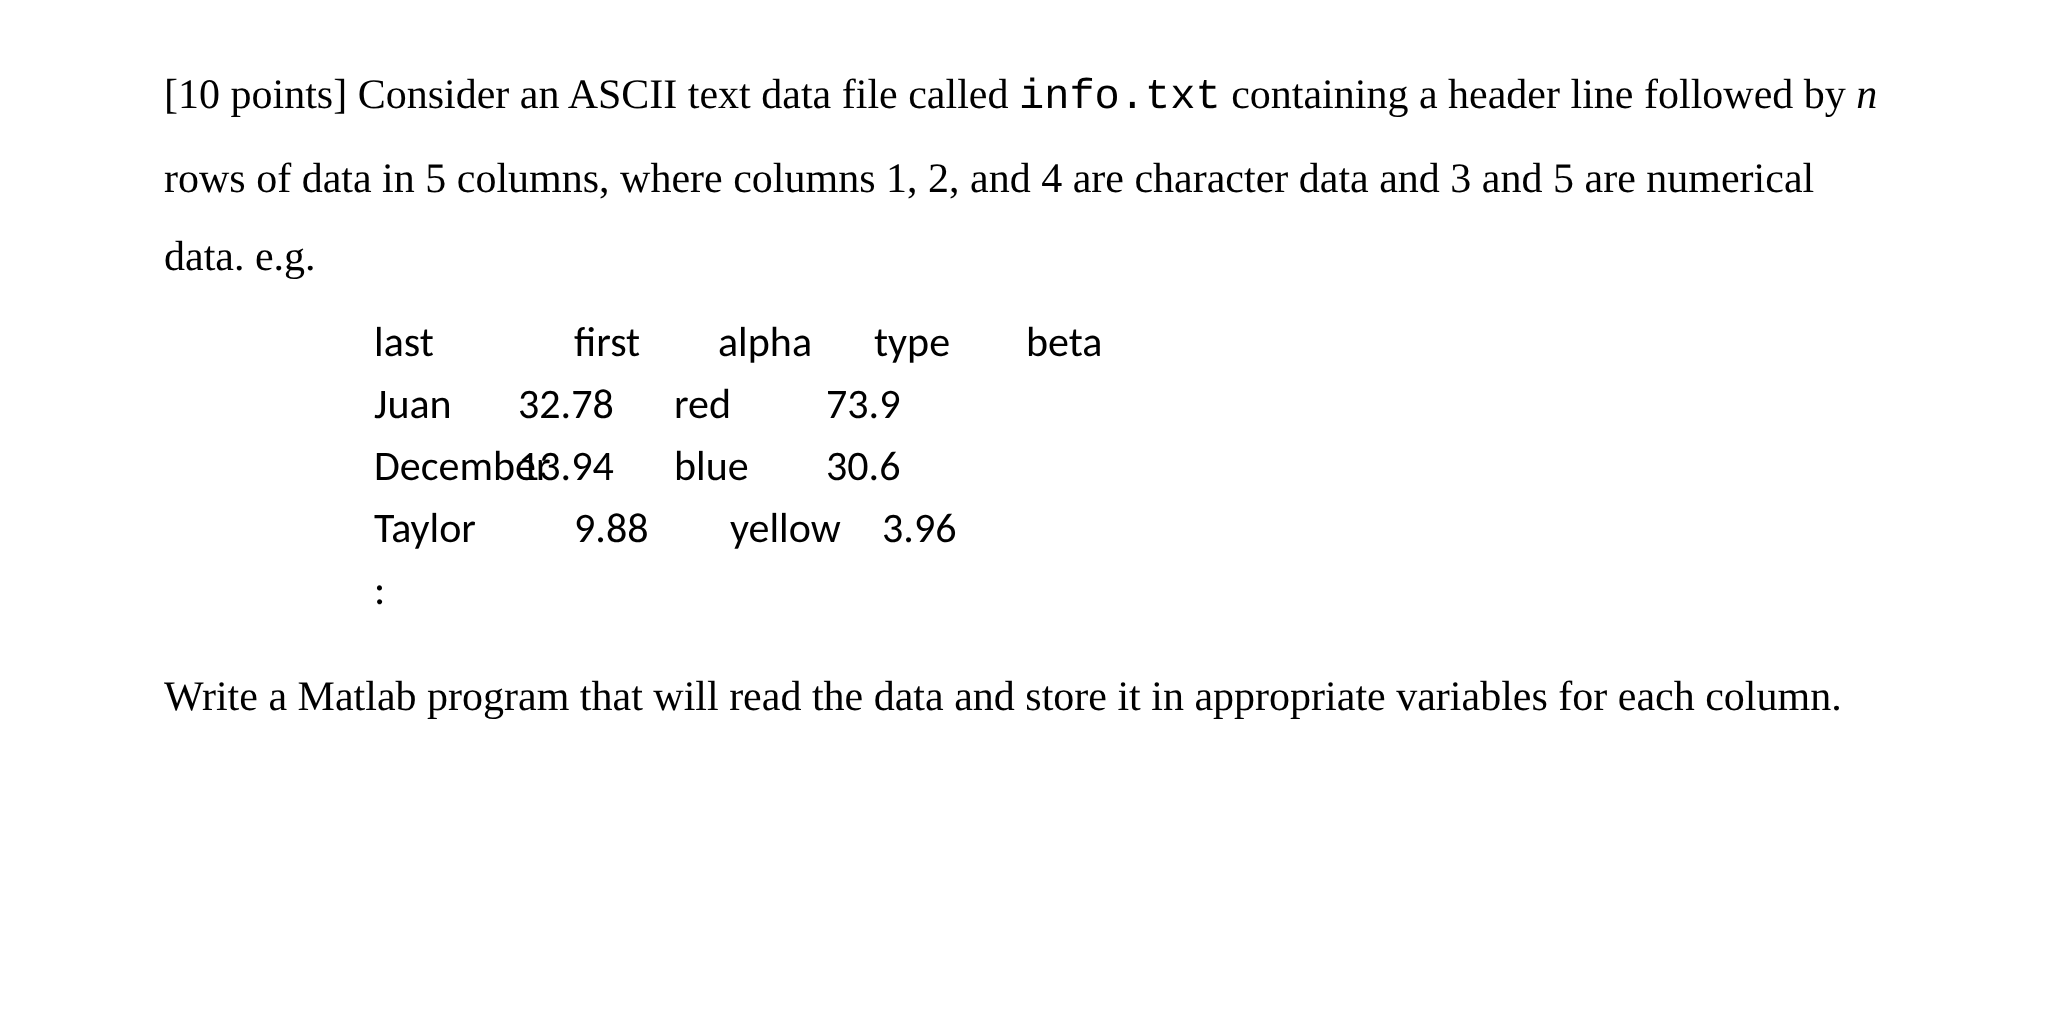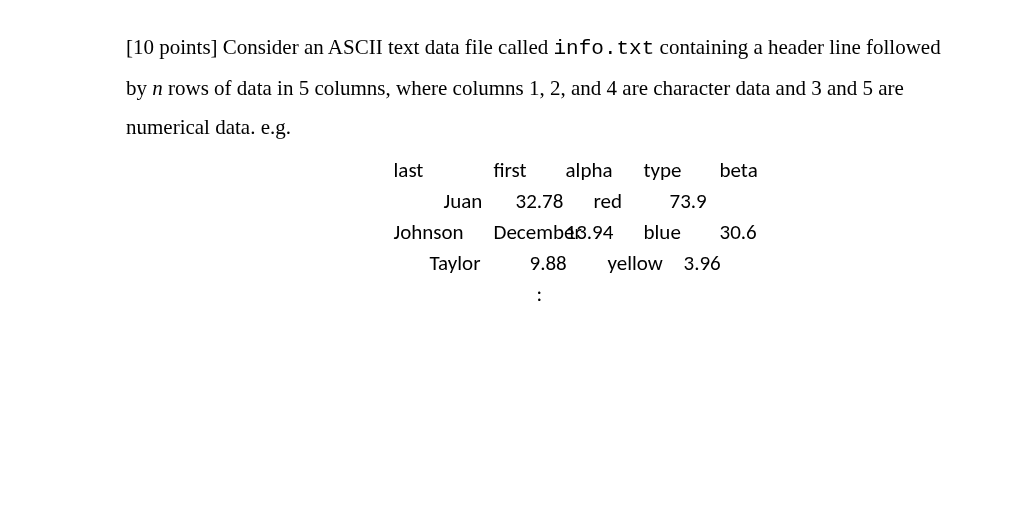--- a/index.html
+++ b/index.html
@@ -8,21 +8,20 @@
       width: 1024px;
       height: 508px;
       background: #ffffff;
       font-family: Georgia, 'Times New Roman', serif;
       font-size: 21px;
       color: #000000;
       line-height: 1.85;
     }
     .container {
       padding: 28px 82px 0 82px;
-      margin-left: 44px;
     }
     .paragraph {
       margin: 0 0 8px 0;
     }
     .points {
       font-family: Georgia, 'Times New Roman', serif;
     }
     .mono {
       font-family: 'Courier New', Courier, monospace;
       font-size: 21px;
@@ -33,21 +32,20 @@
     .sans {
       font-family: Calibri, Arial, sans-serif;
       font-size: 21px;
     }
     .table-block {
       margin: 6px 0 10px 105px;
       line-height: 1.48;
     }
     .table-row {
       display: flex;
-      justify-content: center;
     }
     .col1 { width: 100px; }
     .col2 { width: 72px; }
     .col3 { width: 78px; }
     .col4 { width: 76px; }
     .col5 { width: 60px; }
     .task-para {
       margin-top: 18px;
     }
   </style>
@@ -68,31 +66,31 @@
       <div class="col4">type</div>
       <div class="col5">beta</div>
     </div>
     <div class="table-row">
       <div class="col2">Juan</div>
       <div class="col3">32.78</div>
       <div class="col4">red</div>
       <div class="col5">73.9</div>
     </div>
     <div class="table-row">
-      <div class="col1">Johnson</div>
       <div class="col2">December</div>
       <div class="col3">13.94</div>
       <div class="col4">blue</div>
       <div class="col5">30.6</div>
     </div>
     <div class="table-row">
       <div class="col1">Taylor</div>
       <div class="col3">9.88</div>
       <div class="col4">yellow</div>
       <div class="col5">3.96</div>
     </div>
     <div class="table-row">
       <div class="col1">:</div>
     </div>
   </div>
 
+  <p class="paragraph task-para">Write a Matlab program that will read the data and store it in appropriate variables for each column.</p>
 
 </div>
 
 </body></html>

